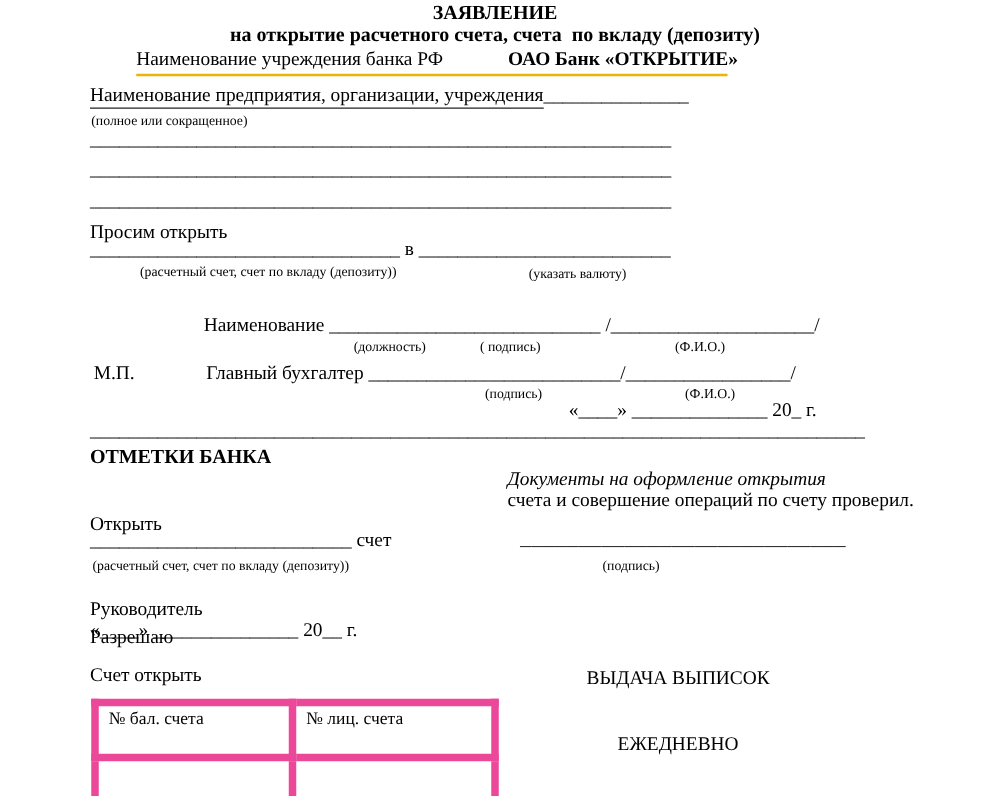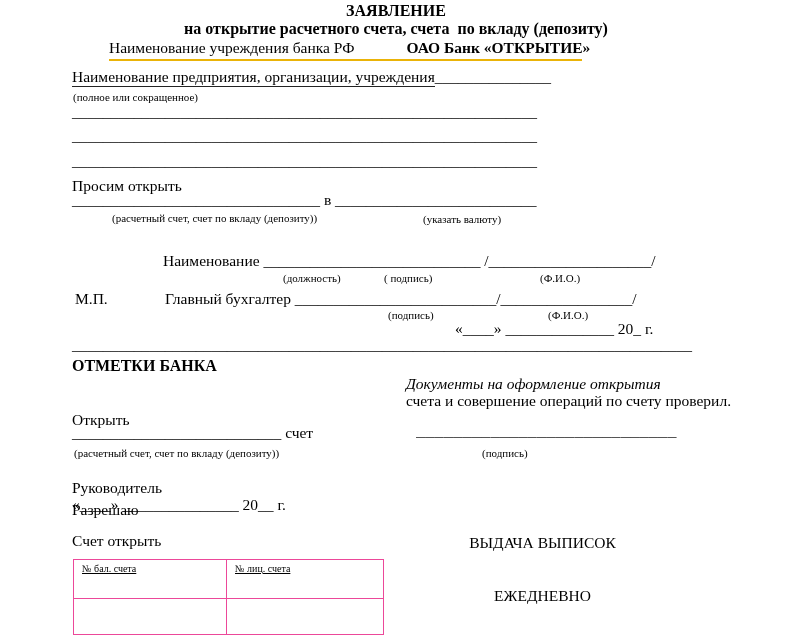--- a/index.html
+++ b/index.html
@@ -13,21 +13,21 @@
   .s11{font-size:11px;}
   .center{left:0;right:0;text-align:center;white-space:pre;}
   .ul{border-bottom:1px solid #222;padding-bottom:1px;}
   .bankline{
     position:absolute;top:39px;left:72px;width:461px;
     border-bottom:2px solid #eab308;padding-bottom:2px;padding-right:12px;
     white-space:pre;font-size:15.5px;line-height:1.15;margin-left:37px;
   }
   .gap52{display:inline-block;width:52px;}
   .tbl{position:absolute;left:73px;top:559px;border-collapse:collapse;table-layout:fixed;}
-  .tbl td{border:1px solid #ec4899;vertical-align:top;font-size:10px;padding:3px 4px 0 8px;text-decoration:underline;}
+  .tbl td{border:6px solid #ec4899;vertical-align:top;font-size:14px;padding:3px 4px 0 8px;}
   .tbl{border:1px solid #666;}
 </style>
 </head>
 <body>
 
 <div class="page">
 
   <div class="t s16b center" style="top:2px;">ЗАЯВЛЕНИЕ</div>
   <div class="t s16b center" style="top:20px;">на открытие расчетного счета, счета  по вкладу (депозиту)</div>
 

